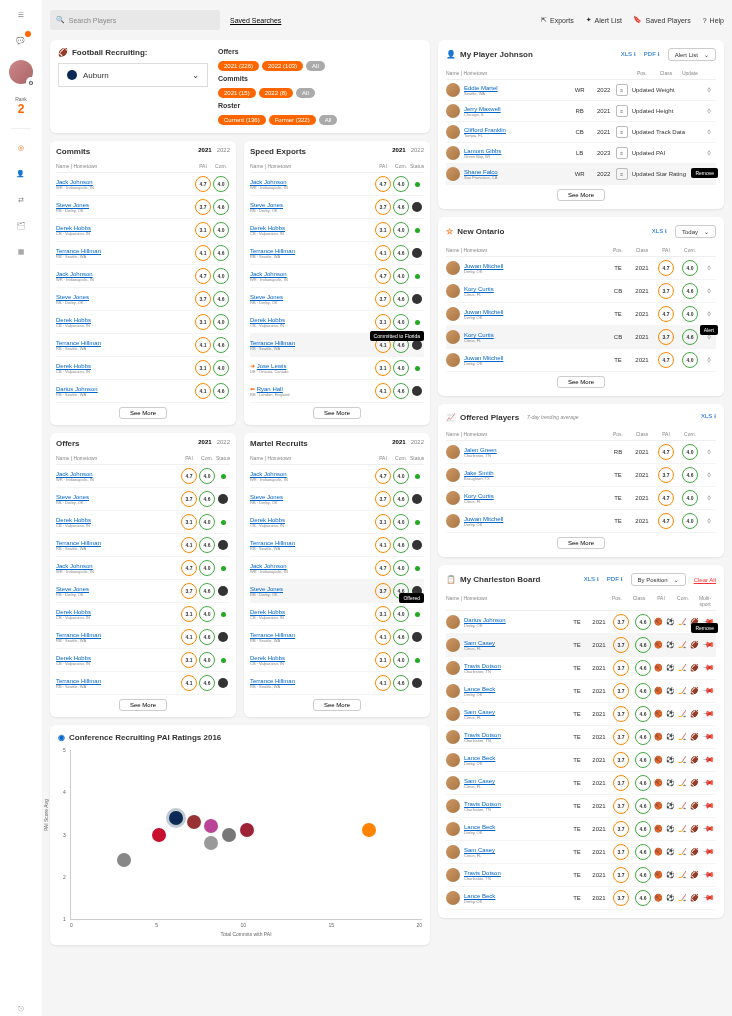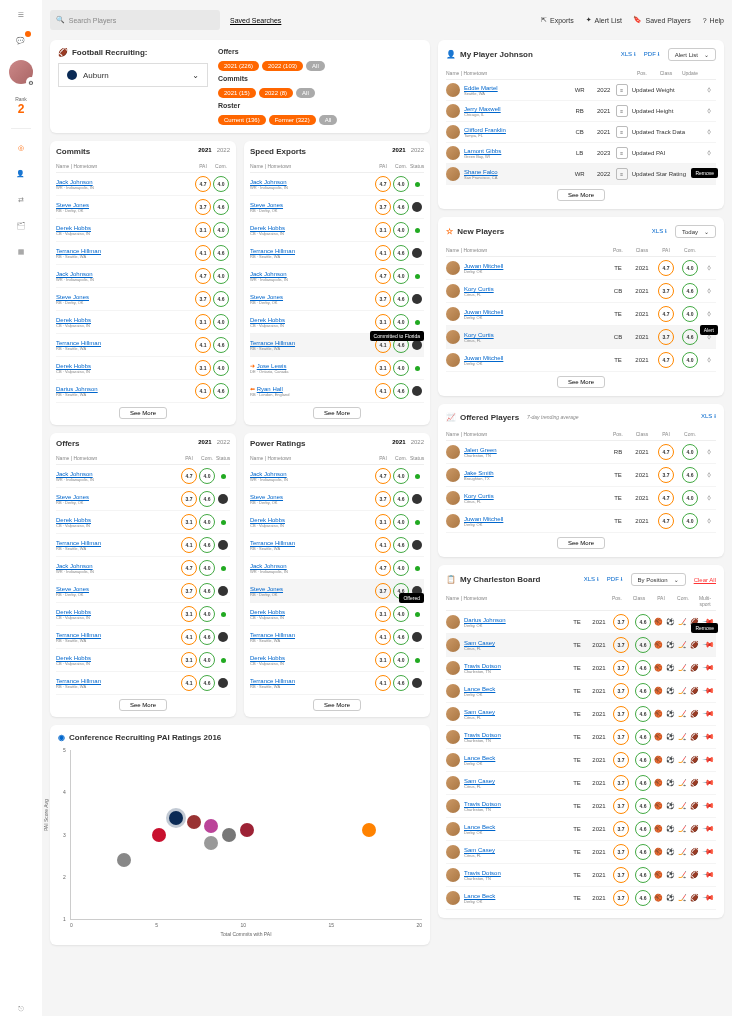--- a/index.html
+++ b/index.html
@@ -314,21 +314,21 @@
       <div class="nm"><a>Derek Hobbs</a><div class="sub">CB · Valparaiso, IN</div></div>
       <div class="cel"><span class="pai">3.1</span></div>
       <div class="cel"><span class="pai g">4.0</span></div>
               <div class="cel4"><span class="dot"></span></div>
             </div><div class="row">
       <div class="nm"><a>Terrance Hillman</a><div class="sub">RB · Seattle, WA</div></div>
       <div class="cel"><span class="pai">4.1</span></div>
       <div class="cel"><span class="pai g">4.6</span></div>
               <div class="cel4"><span class="logo-sw"></span></div>
             </div><div class="seemore"><button>See More</button></div></div>
-        <div class="mini-card" id="tbl-power" style="position:relative;"><h4>Power Ratings</h4>
+        <div class="mini-card" id="tbl-power" style="position:relative;"><h4>Martel Recruits</h4>
     <span class="yrtabs"><span class="on">2021</span> &nbsp; <span>2022</span></span>
     <div class="thead sm">
               <div class="c1">Name | Hometown</div>
               <div class="c2">PAI</div>
               <div class="c3">Com.</div>
               <div class="c4">Status</div>
             </div><div class="row">
       <div class="nm"><a>Jack Johnson</a><div class="sub">WR · Indianapolis, IN</div></div>
       <div class="cel"><span class="pai">4.7</span></div>
       <div class="cel"><span class="pai g">4.0</span></div>
@@ -509,21 +509,21 @@
               <span>Updated Star Rating</span>
             </div>
           <div class="cend alert-ico">⬨</div>
           </div>
           <div class="seemore"><button>See More</button></div>
           <div class="tooltip" style="right:6px;top:128px;">Remove</div>
         </div>
       <div class="card" id="panel-new" style="position:relative;">
           <div class="panel-head">
             <span><span class="ico-star">☆</span></span>
-            <span>New Players</span>
+            <span>New Ontario</span>
             <div class="acts">
               <span class="link">XLS ⭳</span>
               <span class="dd-sm">Today <span>⌄</span></span>
             </div>
           </div>
           <div class="rthead">
             <div class="c-nm">Name | Hometown</div>
             <div class="cw">Pos.</div>
             <div class="cw">Class</div>
             <div class="cw">PAI</div>

